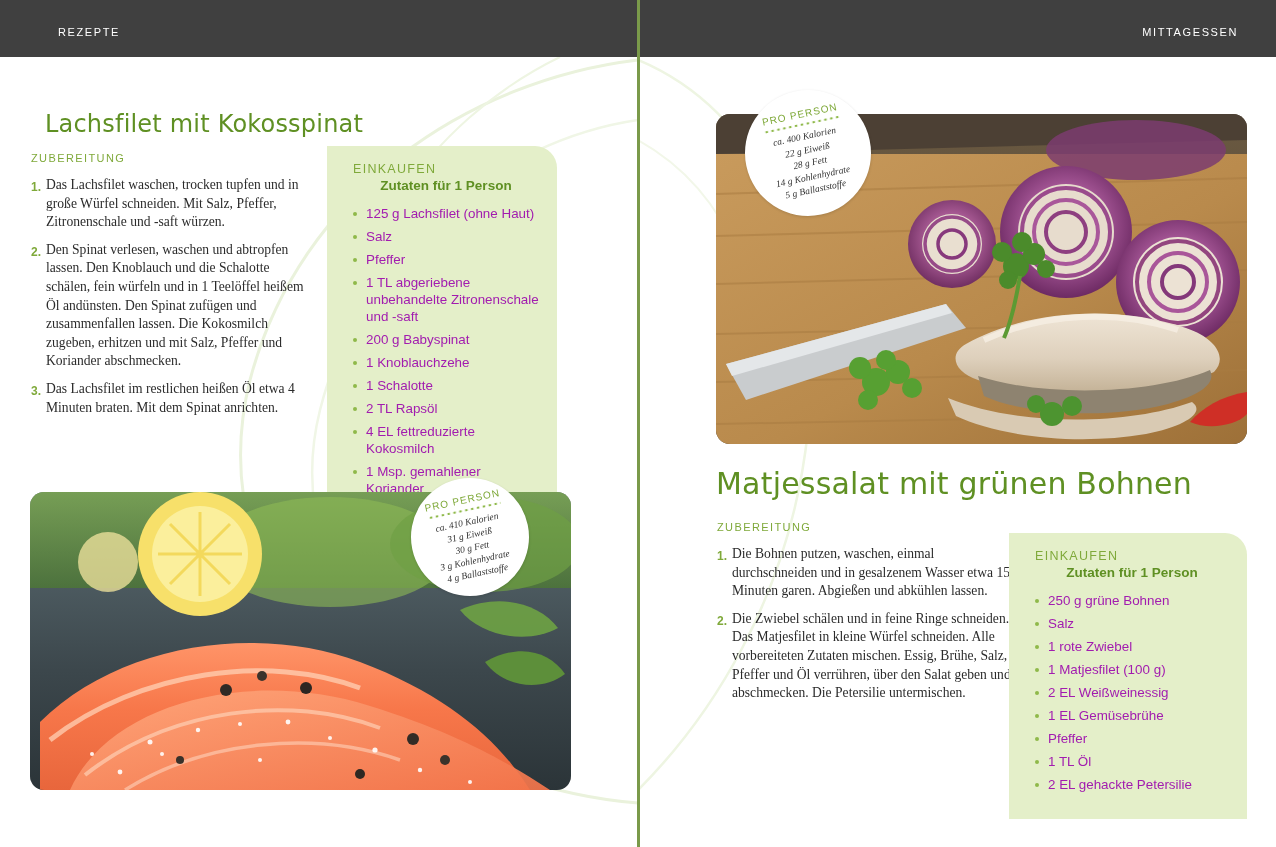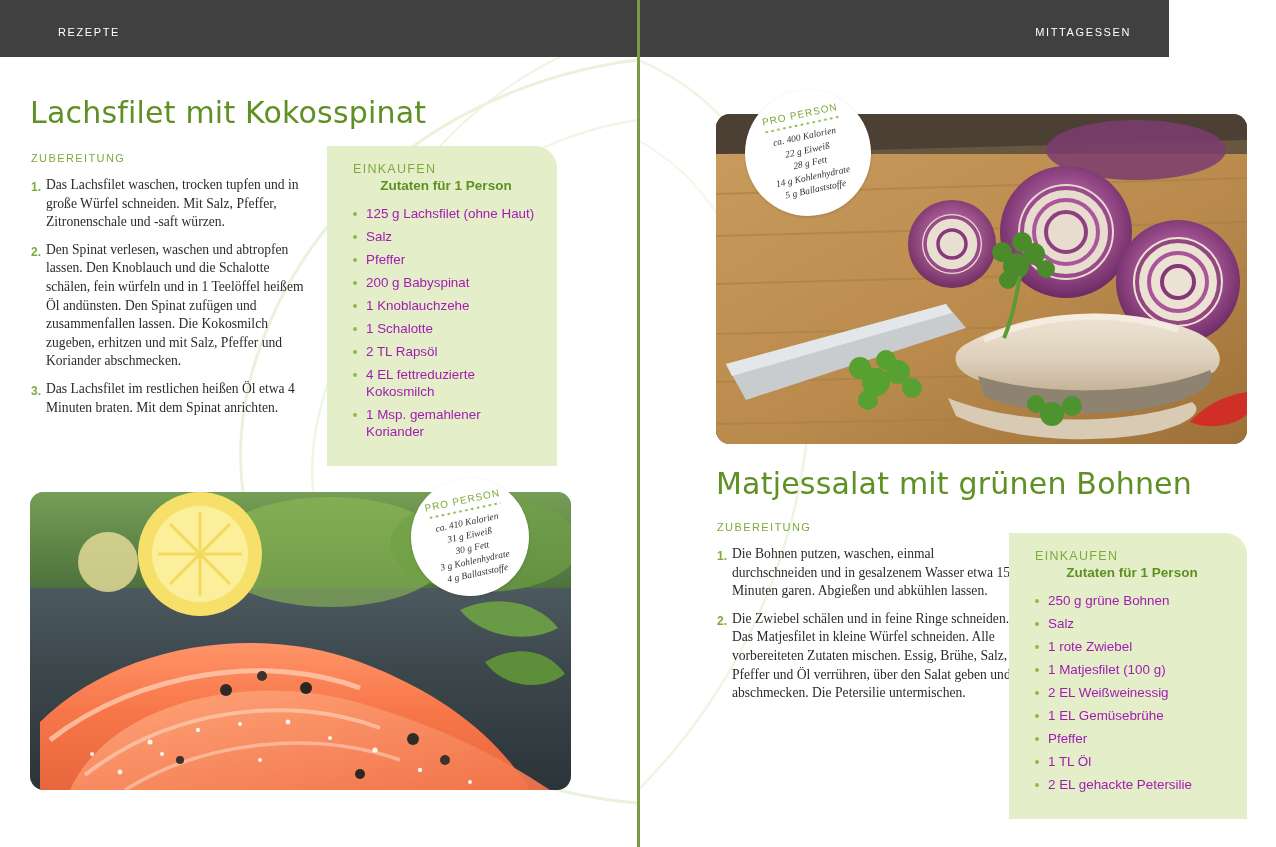--- a/index.html
+++ b/index.html
@@ -49,21 +49,21 @@
   .header-bar .header-text {
     position: absolute;
     top: 26px;
     font-size: 11px;
     letter-spacing: 1.6px;
     color: #ffffff;
     font-family: "Liberation Sans", sans-serif;
   }
   .page-left .header-bar { left: 0; width: 638px; }
   .page-left .header-text { left: 58px; }
-  .page-right .header-bar { left: 0; width: 531px; }
+  .page-right .header-bar { left: 0; width: 638px; }
   .page-right .header-text { right: 38px; }
 
   
   .swirl {
     position: absolute;
     inset: 0;
     pointer-events: none;
     z-index: 0;
   }
 
@@ -192,21 +192,21 @@
       <path d="M638 120 C 500 140, 360 250, 320 410 C 285 550, 370 680, 520 740" fill="none" stroke="#f0f6e6" stroke-width="2.5"></path>
       <path d="M560 57 C 430 120, 330 260, 330 420" fill="none" stroke="#eef5e2" stroke-width="2"></path>
     </svg>
 
     <div class="header-bar">
       <div class="header-text">REZEPTE</div>
     </div>
 
     <div class="content">
 
-      <h1 class="recipe-title" style="position:absolute; left:30px; top:95px; font-size:30px; margin:0;">Lachsfilet mit Kokosspinat</h1>
+      <h1 class="recipe-title" style="position:absolute; left:30px; top:95px; font-size:24px; margin:15px;">Lachsfilet mit Kokosspinat</h1>
 
       <div class="section-label" style="position:absolute; left:31px; top:152px;">ZUBEREITUNG</div>
 
       <div class="steps" style="position:absolute; left:31px; top:176px; width:273px;">
         <div class="step">
           <div class="step-num">1.</div>
           <div class="step-text">Das Lachsfilet waschen, trocken tupfen und in große Würfel schneiden. Mit Salz, Pfeffer, Zitronenschale und -saft würzen.</div>
         </div>
         <div class="step">
           <div class="step-num">2.</div>
@@ -218,20 +218,21 @@
         </div>
       </div>
 
       <div class="shop-box" style="position:absolute; left:327px; top:146px; width:230px;">
         <div class="shop-title">EINKAUFEN</div>
         <div class="shop-sub">Zutaten für 1 Person</div>
         <ul class="shop-list">
           <li>125 g Lachsfilet (ohne Haut)</li>
           <li>Salz</li>
           <li>Pfeffer</li>
+          <li>1 TL abgeriebene unbehandelte Zitronenschale und -saft</li>
           <li>200 g Babyspinat</li>
           <li>1 Knoblauchzehe</li>
           <li>1 Schalotte</li>
           <li>2 TL Rapsöl</li>
           <li>4 EL fettreduzierte Kokosmilch</li>
           <li>1 Msp. gemahlener Koriander</li>
         </ul>
       </div>
 
       <div class="photo rounded" style="left:30px; top:492px; width:541px; height:298px;">

